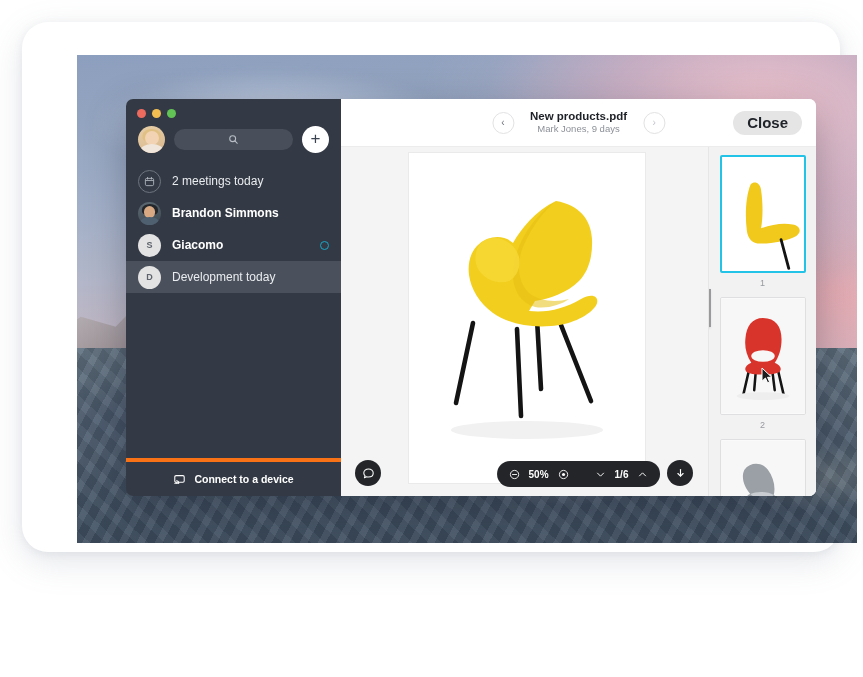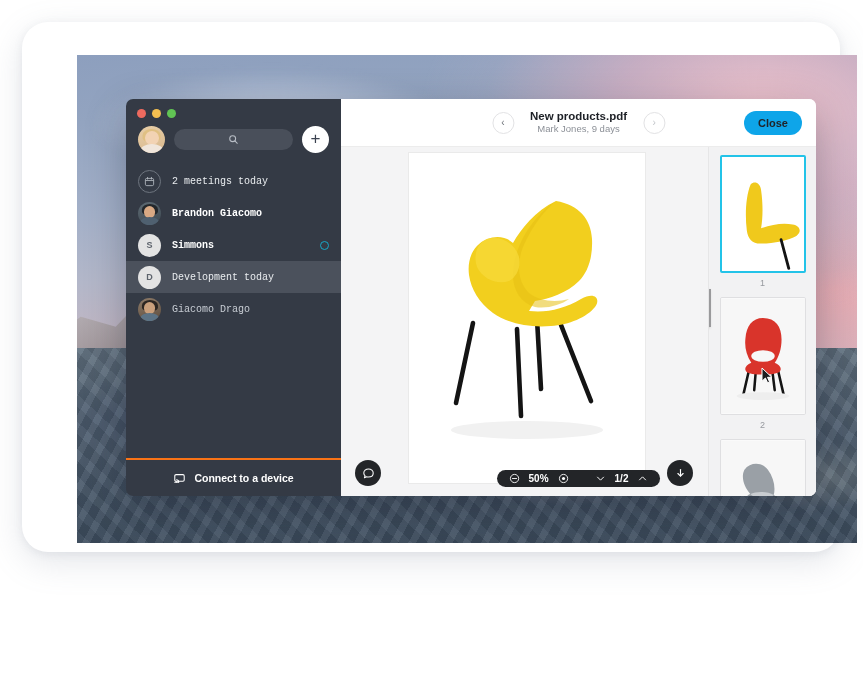--- a/index.html
+++ b/index.html
@@ -154,33 +154,33 @@
   .sb-icon-sq {
     width: 23px; height: 23px; flex:0 0 23px; border-radius: 50%;
     border: 1px solid #6e757f; display:flex; align-items:center; justify-content:center;
   }
   .sb-initial {
     width:23px; height:23px; flex:0 0 23px; border-radius:50%;
     background:#e3e3e3; color:#5d636c; font-size:9px; font-weight:700;
     display:flex; align-items:center; justify-content:center;
   }
   .sb-avatar { width:23px; height:23px; flex:0 0 23px; }
-  .sb-label { font-size: 10px; color:#c7ccd3; white-space:nowrap;font-family:Liberation Mono, monospace; }
+  .sb-label { font-size: 12px; color:#c7ccd3; white-space:nowrap; }
   .sb-label.bold { font-weight: 700; color:#ffffff; }
   .sb-label.bright { color: #e9ecef; }
   .sb-badge { margin-left:auto; }
   .badge-dot { width:7px; height:7px; border-radius:50%; background:#1ec8f0; }
   .badge-ring {
     width:9px; height:9px; border-radius:50%;
     border:1.6px solid #17a7c8;
     display:block;
   }
 
   .sb-footer {
-    border-top: 2px solid #f97316;
+    border-top: 4px solid #f97316;
     height: 38px; display:flex; align-items:center; justify-content:center;
     gap: 8px; cursor:pointer;
   }
   .sb-footer-label { font-size:10.5px; font-weight:700; color:#ffffff; }
 
   
   .viewer { flex:1 1 auto; background:#f4f4f5; display:flex; flex-direction:column; position:relative; }
   .viewer-header {
     height: 48px; background:#ffffff; flex:0 0 48px;
     display:flex; align-items:center; position:relative;
@@ -195,22 +195,22 @@
   .nav-circ.muted { color:#c3c6ca; }
   .hdr-center {
     position:absolute; left:50%; transform:translateX(-50%);
     display:flex; align-items:center; gap:16px;
   }
   .hdr-title { font-size:11.5px; font-weight:700; color:#1d2026; text-align:center; line-height:1.25; }
   .hdr-sub { font-size:9.5px; color:#8c9097; text-align:center; line-height:1.35; }
   .close-btn {
     position:absolute; right:14px;
     height:24px; padding:0 14px; border-radius:12px;
-    background:#0ea5e9; border:none; cursor:pointer;
-    font-size:11px; font-weight:700; color:#20242a;
+    background:#e5e5e5; border:none; cursor:pointer;
+    font-size:15px; font-weight:700; color:#20242a;
     font-family:"Liberation Sans", sans-serif;
   }
 
   .viewer-body { flex:1 1 auto; position:relative; display:flex; }
   .canvas-area { flex:1 1 auto; position:relative; background:#f4f4f5; overflow:hidden; }
 
   .page {
     position:absolute; left:68px; top:6px;
     width:236px; height:330px;
     background:#ffffff;
@@ -252,21 +252,21 @@
     position:absolute; width:26px; height:26px; border-radius:50%;
     background:#232528; border:none; cursor:pointer;
     display:flex; align-items:center; justify-content:center;
     color:#fff;
   }
   .comment-btn { left:14px; bottom:10px; }
   .download-btn { right:123px; bottom:10px; }
 
   .zoom-bar {
     position:absolute; left:50%; transform:translateX(-50%); bottom:9px;
-    height:17px; background:#232528; border-radius:13px;
+    height:26px; background:#232528; border-radius:13px;
     display:flex; align-items:center; gap:9px; padding:0 12px;
     color:#fff;
   }
   .zb-btn { background:none; border:none; cursor:pointer; color:#fff;
             display:flex; align-items:center; justify-content:center; padding:0; }
   .zb-text { font-size:10px; font-weight:700; color:#fff; font-family:"Liberation Sans", sans-serif; }
   .zb-gap { width:8px; }
 
   
   .cursor { position:absolute; left:684px; top:312px; width:12px; height:17px; z-index:50; }
@@ -329,45 +329,37 @@
               </span>
               <span class="sb-label bright">2 meetings today</span>
             </div>
 
             <div class="sb-row">
               <span class="avatar sb-avatar av-b">
                 <span class="av-hair" style="background:#23272b"></span>
                 <span class="av-face" style="background:#d9a984"></span>
                 <span class="av-body" style="background:#4f6070"></span>
               </span>
-              <span class="sb-label bold">Brandon Giacomo</span>
+              <span class="sb-label bold">Brandon Simmons</span>
               <span class="sb-badge"><span class="badge-dot"></span></span>
             </div>
 
             <div class="sb-row">
               <span class="sb-initial">S</span>
-              <span class="sb-label bold">Simmons</span>
+              <span class="sb-label bold">Giacomo</span>
               <span class="sb-badge">
                   <span class="badge-ring"></span>
                 </span>
             </div>
 
             <div class="sb-row selected">
               <span class="sb-initial">D</span>
               <span class="sb-label bright">Development today</span>
             </div>
 
-            <div class="sb-row">
-              <span class="avatar sb-avatar av-c">
-                <span class="av-hair" style="background:#2c2622"></span>
-                <span class="av-face" style="background:#caa07c"></span>
-                <span class="av-body" style="background:#5c7385"></span>
-              </span>
-              <span class="sb-label">Giacomo Drago</span>
-            </div>
 
 
           </div>
 
           <div class="sb-footer">
             <svg width="13" height="13" viewBox="0 0 16 16">
               <rect x="2.2" y="3.2" width="11.6" height="8.2" rx="1.6" fill="none" stroke="#ffffff" stroke-width="1.3"></rect>
               <path d="M2.2 12.6 L7 12.6" stroke="#ffffff" stroke-width="1.3" stroke-linecap="round"></path>
               <path d="M4.4 9.6 a2.6 2.6 0 0 1 2.6 2.6" fill="none" stroke="#ffffff" stroke-width="1.3" stroke-linecap="round"></path>
               <circle cx="4.4" cy="12.2" r="0.7" fill="#ffffff"></circle>
@@ -440,21 +432,21 @@
                     <circle cx="8" cy="8" r="6" fill="none" stroke="#ffffff" stroke-width="1.3"></circle>
                     <circle cx="8" cy="8" r="2.3" fill="#ffffff"></circle>
                   </svg>
                 </button>
                 <span class="zb-gap"></span>
                 <button class="zb-btn">
                   <svg width="11" height="11" viewBox="0 0 16 16">
                     <polyline points="3.6,6 8,10.4 12.4,6" fill="none" stroke="#ffffff" stroke-width="1.4" stroke-linecap="round" stroke-linejoin="round"></polyline>
                   </svg>
                 </button>
-                <span class="zb-text">1/2</span>
+                <span class="zb-text">1/6</span>
                 <button class="zb-btn">
                   <svg width="11" height="11" viewBox="0 0 16 16">
                     <polyline points="3.6,10 8,5.6 12.4,10" fill="none" stroke="#ffffff" stroke-width="1.4" stroke-linecap="round" stroke-linejoin="round"></polyline>
                   </svg>
                 </button>
               </div>
 
               <button class="round-btn download-btn">
                 <svg width="13" height="13" viewBox="0 0 16 16">
                   <line x1="8" y1="3.2" x2="8" y2="11" stroke="#ffffff" stroke-width="1.4" stroke-linecap="round"></line>

